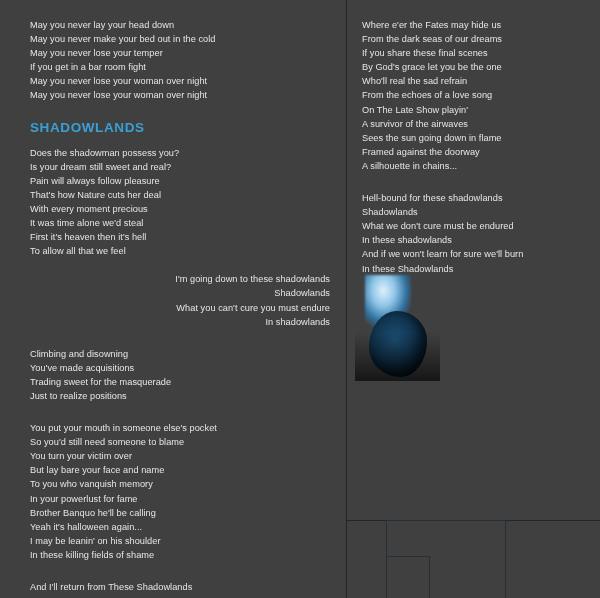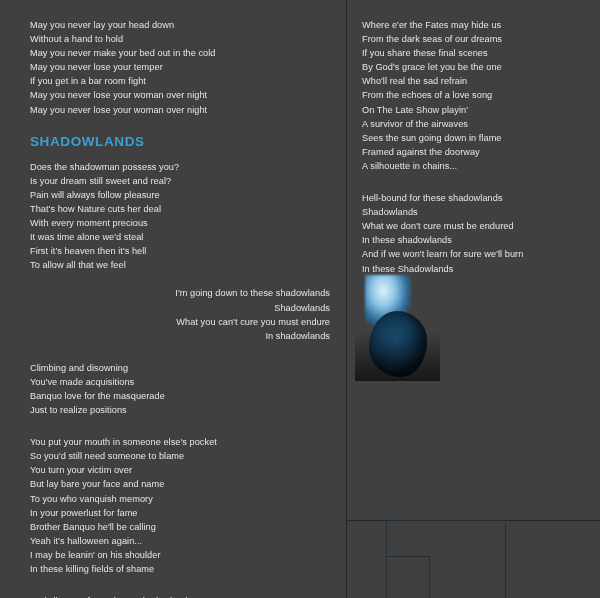--- a/index.html
+++ b/index.html
@@ -97,21 +97,20 @@
 
   <div class="edge-line" style="left:346px; top:0; width:1px; height:598px;"></div>
   <div class="edge-line" style="left:346px; top:520px; width:254px; height:1px;"></div>
   <div class="box-outline" style="left:386px; top:520px; width:118px; height:78px;"></div>
   <div class="box-outline" style="left:386px; top:556px; width:42px; height:42px;"></div>
 
   <div class="col col-left">
 
     <div class="stanza">
       <div class="line">May you never lay your head down</div>
-      <div class="line">Without a hand to hold</div>
       <div class="line">May you never make your bed out in the cold</div>
       <div class="line">May you never lose your temper</div>
       <div class="line">If you get in a bar room fight</div>
       <div class="line">May you never lose your woman over night</div>
       <div class="line">May you never lose your woman over night</div>
     </div>
 
     <div class="song-title">SHADOWLANDS</div>
 
     <div class="stanza">
@@ -128,21 +127,21 @@
     <div class="stanza" style="margin-bottom:18px;text-align:right;">
       <div class="line">I'm going down to these shadowlands</div>
       <div class="line">Shadowlands</div>
       <div class="line">What you can't cure you must endure</div>
       <div class="line">In shadowlands</div>
     </div>
 
     <div class="stanza" style="margin-bottom:18px;">
       <div class="line">Climbing and disowning</div>
       <div class="line">You've made acquisitions</div>
-      <div class="line">Banquo love for the masquerade</div>
+      <div class="line">Trading sweet for the masquerade</div>
       <div class="line">Just to realize positions</div>
     </div>
 
     <div class="stanza" style="margin-bottom:18px;">
       <div class="line">You put your mouth in someone else's pocket</div>
       <div class="line">So you'd still need someone to blame</div>
       <div class="line">You turn your victim over</div>
       <div class="line">But lay bare your face and name</div>
       <div class="line">To you who vanquish memory</div>
       <div class="line">In your powerlust for fame</div>

